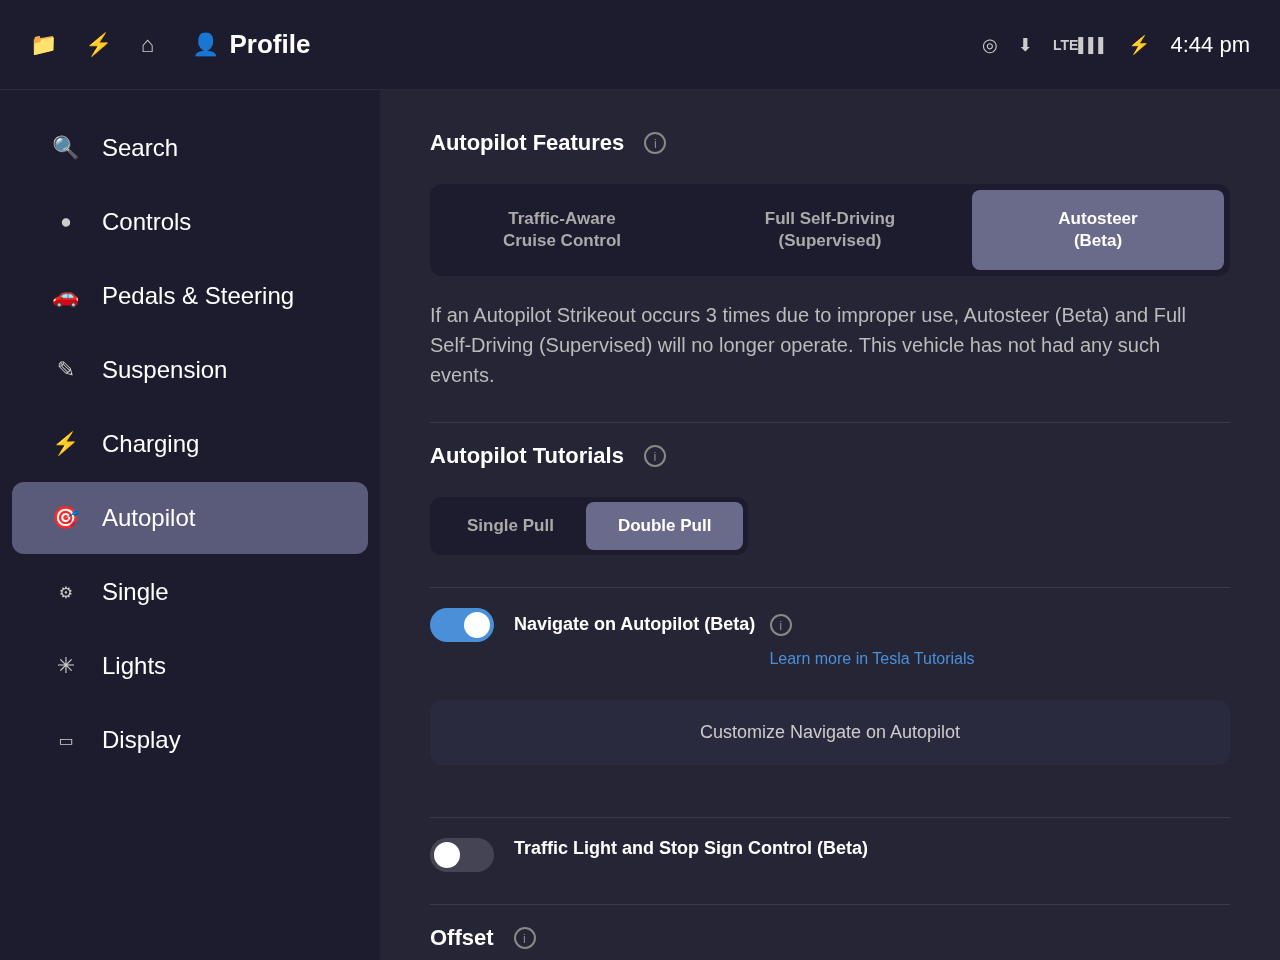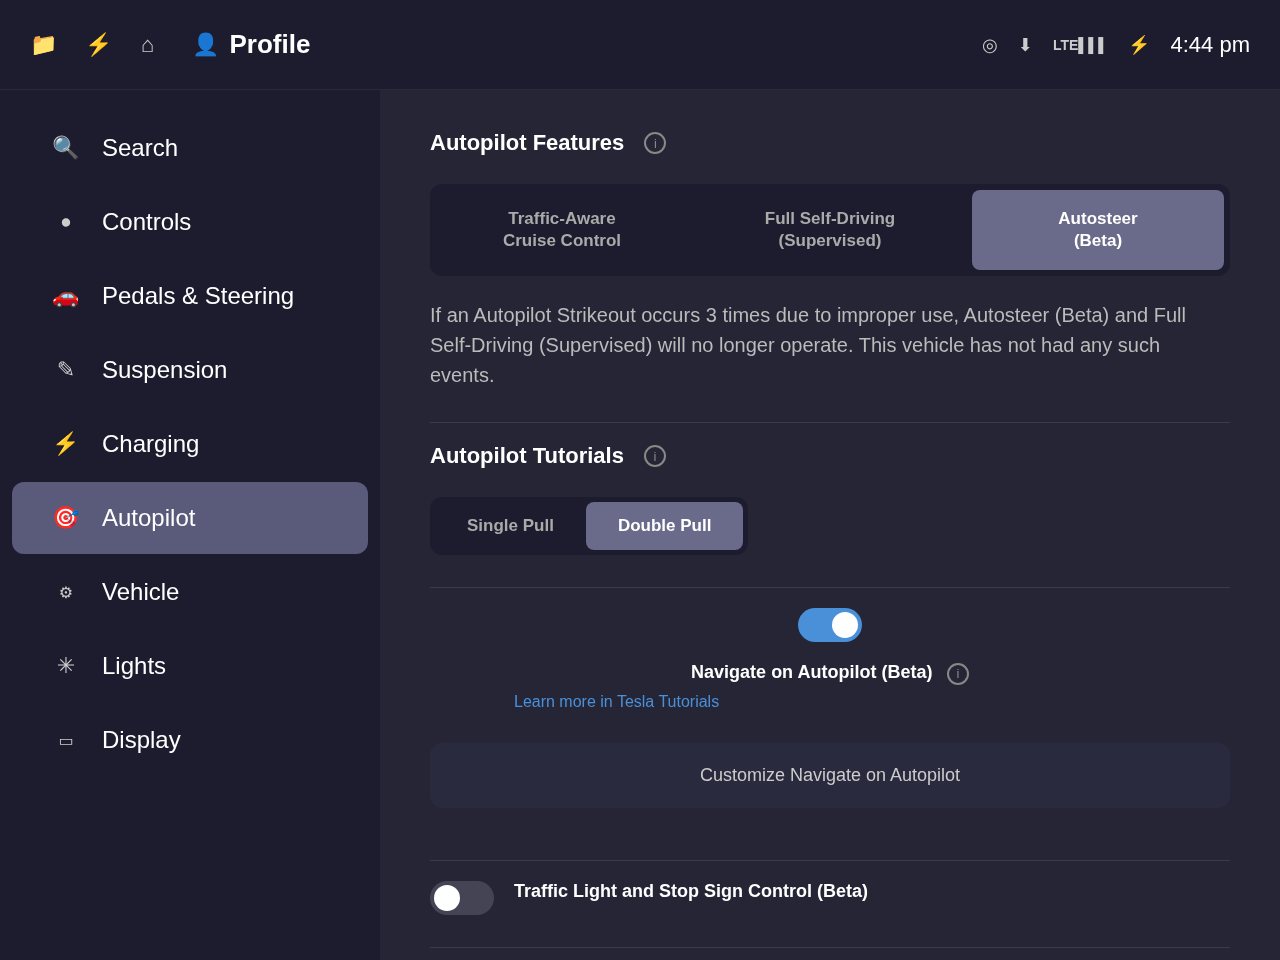--- a/index.html
+++ b/index.html
@@ -201,21 +201,20 @@
     .sub-section {
       margin-bottom: 32px;
     }
 
     
     .toggle-row {
       display: flex;
       align-items: center;
       gap: 20px;
       margin-bottom: 8px;
-      flex-direction: column;
     }
 
     .toggle {
       width: 64px;
       height: 34px;
       background: #444455;
       border-radius: 17px;
       position: relative;
       cursor: pointer;
       flex-shrink: 0;
@@ -247,20 +246,21 @@
       color: #ffffff;
     }
 
     .toggle-link {
       font-size: 16px;
       color: #4a90d9;
       cursor: pointer;
       margin-left: 84px;
       margin-bottom: 16px;
       display: block;
+      text-align: center;
     }
 
     
     .customize-btn {
       width: 100%;
       padding: 22px;
       background: #2a2a3e;
       border: none;
       border-radius: 12px;
       color: #cccccc;
@@ -386,21 +386,21 @@
       <span class="sidebar-item-label">Charging</span>
     </div>
 
     <div class="sidebar-item active">
       <span class="sidebar-item-icon">🎯</span>
       <span class="sidebar-item-label">Autopilot</span>
     </div>
 
     <div class="sidebar-item">
       <span class="sidebar-item-icon" style="font-size:16px;">⚙</span>
-      <span class="sidebar-item-label">Vehicle</span>
+      <span class="sidebar-item-label">Single</span>
     </div>
 
     <div class="sidebar-item">
       <span class="sidebar-item-icon">✳</span>
       <span class="sidebar-item-label">Lights</span>
     </div>
 
     <div class="sidebar-item">
       <span class="sidebar-item-icon" style="font-size:16px;">▭</span>
       <span class="sidebar-item-label">Display</span>

